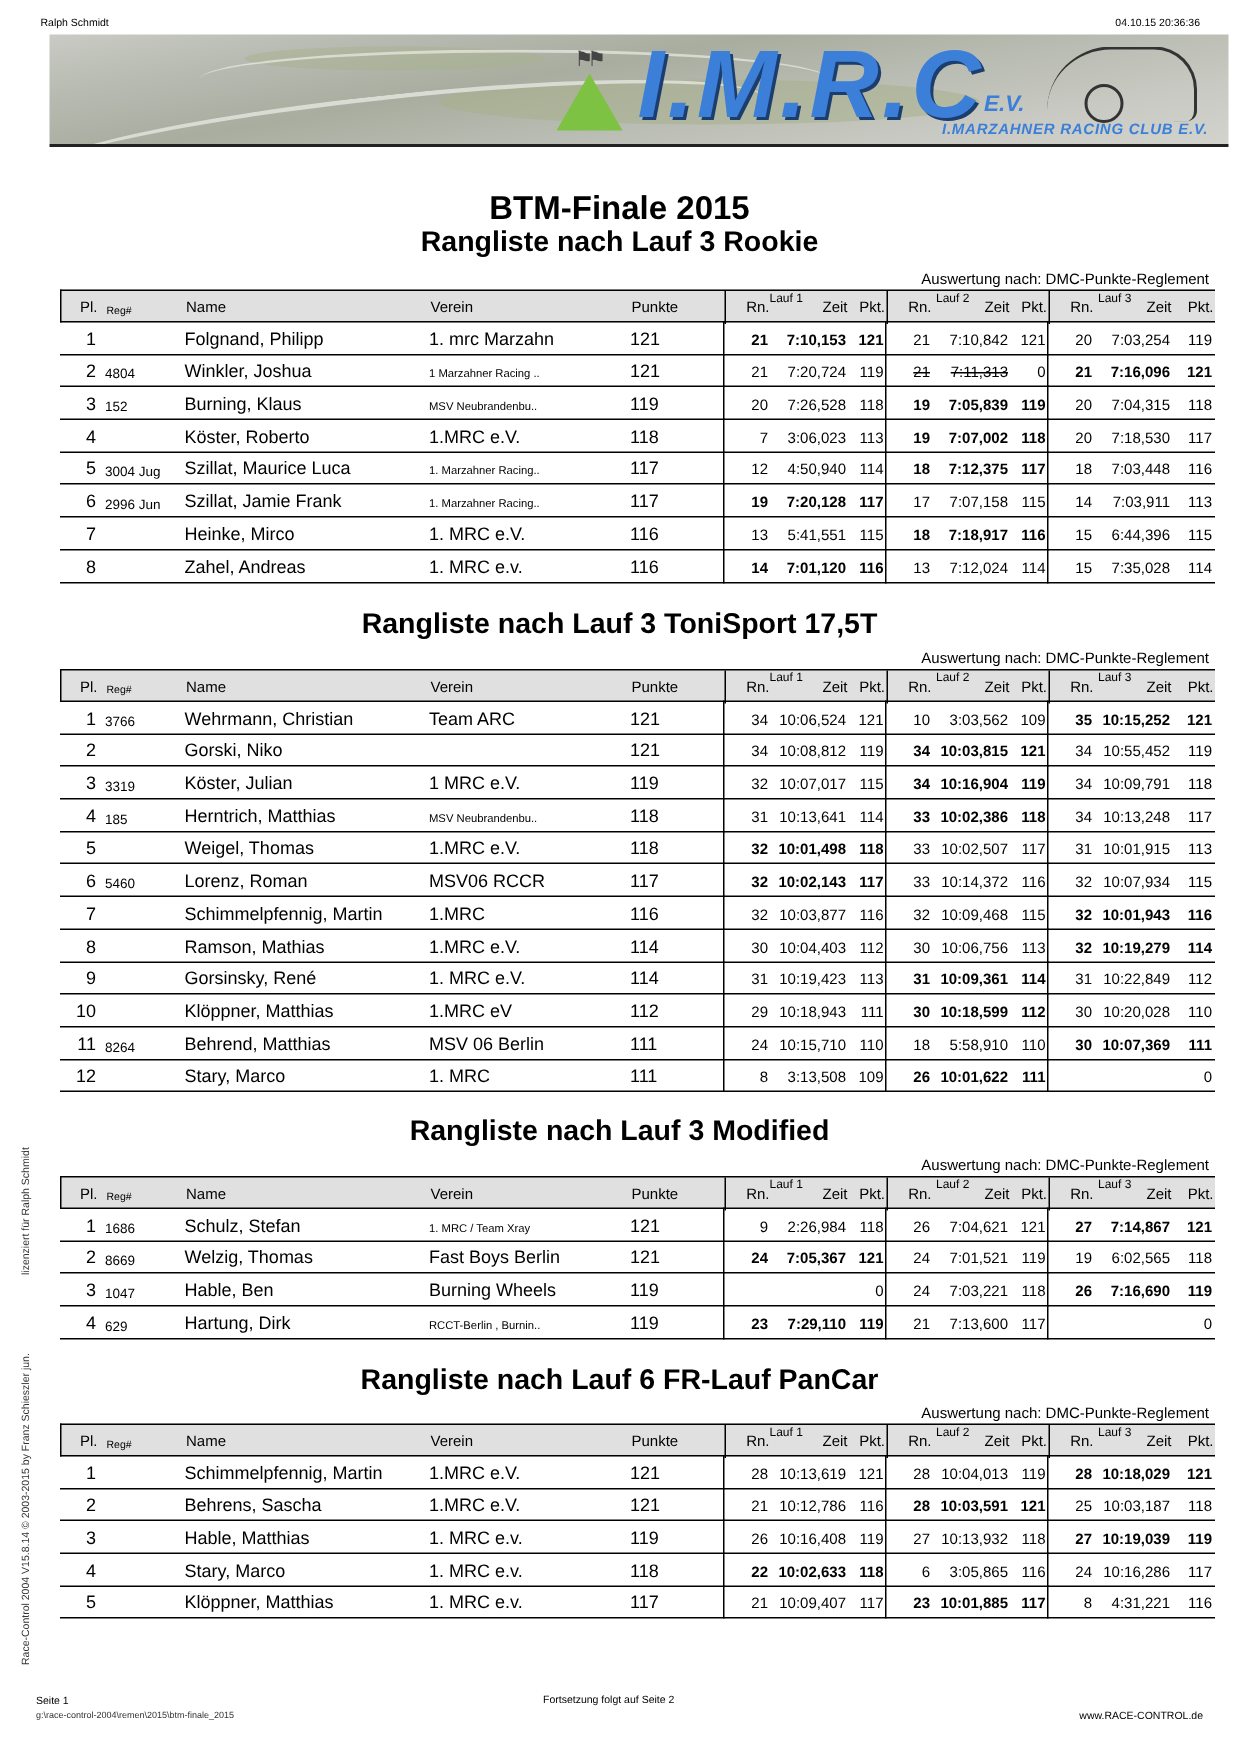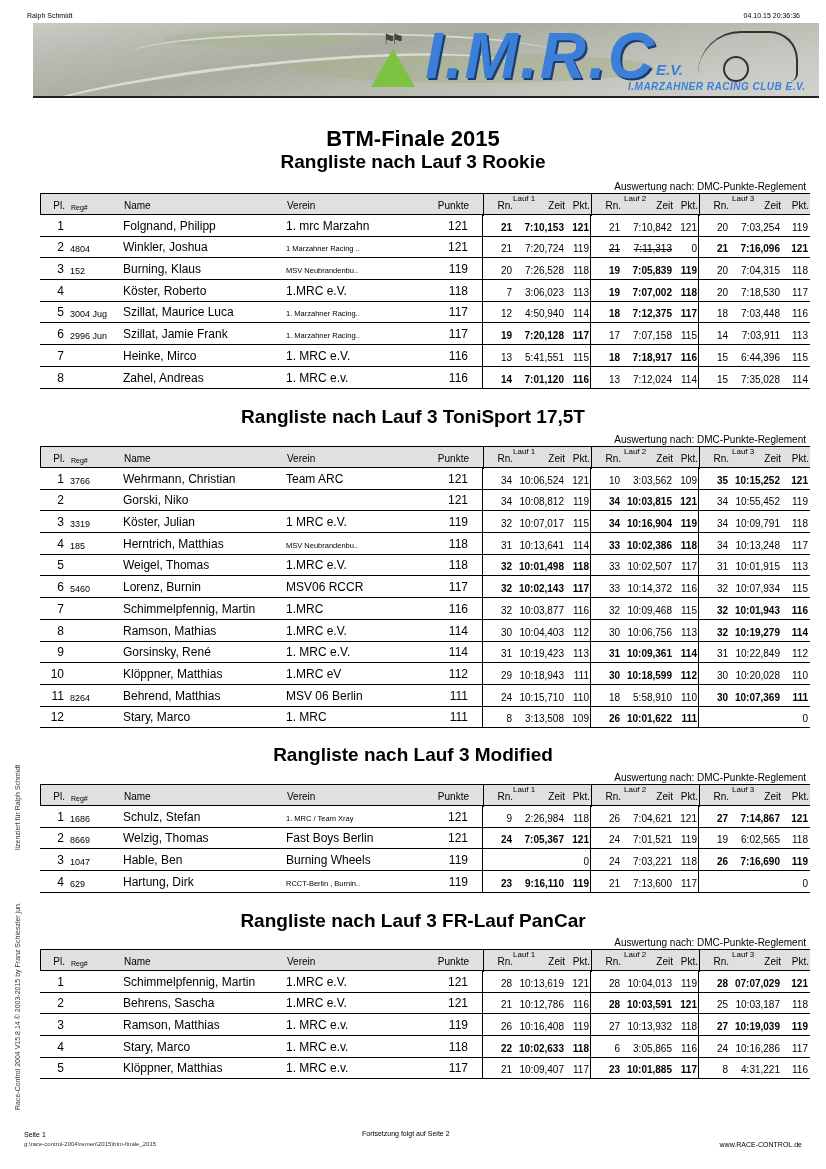--- a/index.html
+++ b/index.html
@@ -36,21 +36,21 @@
   .row .reg { font-size:9px; }
   .row .num { font-size:10px; }
   .row .b { font-weight:bold; }
   .row .strike { text-decoration: line-through; }
   .row .vline { position:absolute; top:-1px; bottom:-1px; border-left:1px solid #000; }
 
   .c-pl { left:6px; width:18px; text-align:right; }
   .c-reg { left:30px; }
   .c-name { left:83px; }
   .c-verein { left:246px; }
-  .c-punkte { left:380px; width:48px; text-align:right; }
+  .c-punkte { left:380px; width:48px; text-align:left; }
   .c-r1 { left:452px; width:20px; text-align:right; }
   .c-z1 { left:476px; width:48px; text-align:right; }
   .c-p1 { left:525px; width:24px; text-align:right; }
   .c-r2 { left:560px; width:20px; text-align:right; }
   .c-z2 { left:583px; width:49px; text-align:right; }
   .c-p2 { left:633px; width:24px; text-align:right; }
   .c-r3 { left:668px; width:20px; text-align:right; }
   .c-z3 { left:691px; width:49px; text-align:right; }
   .c-p3 { left:741px; width:27px; text-align:right; }
 
@@ -378,21 +378,21 @@
         <span class="c-r3 num">31</span>
         <span class="c-z3 num">10:01,915</span>
         <span class="c-p3 num">113</span>
         <div class="vline" style="left:442px"></div>
         <div class="vline" style="left:550px"></div>
         <div class="vline" style="left:658px"></div>
       </div>
       <div class="row">
         <span class="c-pl">6</span>
         <span class="c-reg reg">5460</span>
-        <span class="c-name">Lorenz, Burnin</span>
+        <span class="c-name">Lorenz, Roman</span>
         <span class="c-verein">MSV06 RCCR</span>
         <span class="c-punkte">117</span>
         <span class="c-r1 num b">32</span>
         <span class="c-z1 num b">10:02,143</span>
         <span class="c-p1 num b">117</span>
         <span class="c-r2 num">33</span>
         <span class="c-z2 num">10:14,372</span>
         <span class="c-p2 num">116</span>
         <span class="c-r3 num">32</span>
         <span class="c-z3 num">10:07,934</span>
@@ -598,34 +598,34 @@
         <div class="vline" style="left:550px"></div>
         <div class="vline" style="left:658px"></div>
       </div>
       <div class="row">
         <span class="c-pl">4</span>
         <span class="c-reg reg">629</span>
         <span class="c-name">Hartung, Dirk</span>
         <span class="c-verein small">RCCT-Berlin , Burnin..</span>
         <span class="c-punkte">119</span>
         <span class="c-r1 num b">23</span>
-        <span class="c-z1 num b">9:16,110</span>
+        <span class="c-z1 num b">7:29,110</span>
         <span class="c-p1 num b">119</span>
         <span class="c-r2 num">21</span>
         <span class="c-z2 num">7:13,600</span>
         <span class="c-p2 num">117</span>
         <span class="c-r3 num"></span>
         <span class="c-z3 num"></span>
         <span class="c-p3 num">0</span>
         <div class="vline" style="left:442px"></div>
         <div class="vline" style="left:550px"></div>
         <div class="vline" style="left:658px"></div>
       </div>
     </div>
-    <div class="section-title" style="top: 910px;">Rangliste nach Lauf 3 FR-Lauf PanCar</div>
+    <div class="section-title" style="top: 910px;">Rangliste nach Lauf 6 FR-Lauf PanCar</div>
     <div class="eval" style="top: 937px;">Auswertung nach: DMC-Punkte-Reglement</div>
     <div class="tbl" style="top: 949px;">
       <div class="thead">
         <span class="c-pl">Pl.</span>
         <span class="c-reg reg">Reg#</span>
         <span class="c-name">Name</span>
         <span class="c-verein">Verein</span>
         <span class="c-punkte">Punkte</span>
         <span class="c-r1">Rn.</span>
         <span class="c-z1">Zeit</span>
@@ -649,21 +649,21 @@
         <span class="c-name">Schimmelpfennig, Martin</span>
         <span class="c-verein">1.MRC e.V.</span>
         <span class="c-punkte">121</span>
         <span class="c-r1 num">28</span>
         <span class="c-z1 num">10:13,619</span>
         <span class="c-p1 num">121</span>
         <span class="c-r2 num">28</span>
         <span class="c-z2 num">10:04,013</span>
         <span class="c-p2 num">119</span>
         <span class="c-r3 num b">28</span>
-        <span class="c-z3 num b">07:07,029</span>
+        <span class="c-z3 num b">10:18,029</span>
         <span class="c-p3 num b">121</span>
         <div class="vline" style="left:442px"></div>
         <div class="vline" style="left:550px"></div>
         <div class="vline" style="left:658px"></div>
       </div>
       <div class="row">
         <span class="c-pl">2</span>
         <span class="c-reg reg"></span>
         <span class="c-name">Behrens, Sascha</span>
         <span class="c-verein">1.MRC e.V.</span>
@@ -677,21 +677,21 @@
         <span class="c-r3 num">25</span>
         <span class="c-z3 num">10:03,187</span>
         <span class="c-p3 num">118</span>
         <div class="vline" style="left:442px"></div>
         <div class="vline" style="left:550px"></div>
         <div class="vline" style="left:658px"></div>
       </div>
       <div class="row">
         <span class="c-pl">3</span>
         <span class="c-reg reg"></span>
-        <span class="c-name">Ramson, Matthias</span>
+        <span class="c-name">Hable, Matthias</span>
         <span class="c-verein">1. MRC e.v.</span>
         <span class="c-punkte">119</span>
         <span class="c-r1 num">26</span>
         <span class="c-z1 num">10:16,408</span>
         <span class="c-p1 num">119</span>
         <span class="c-r2 num">27</span>
         <span class="c-z2 num">10:13,932</span>
         <span class="c-p2 num">118</span>
         <span class="c-r3 num b">27</span>
         <span class="c-z3 num b">10:19,039</span>

